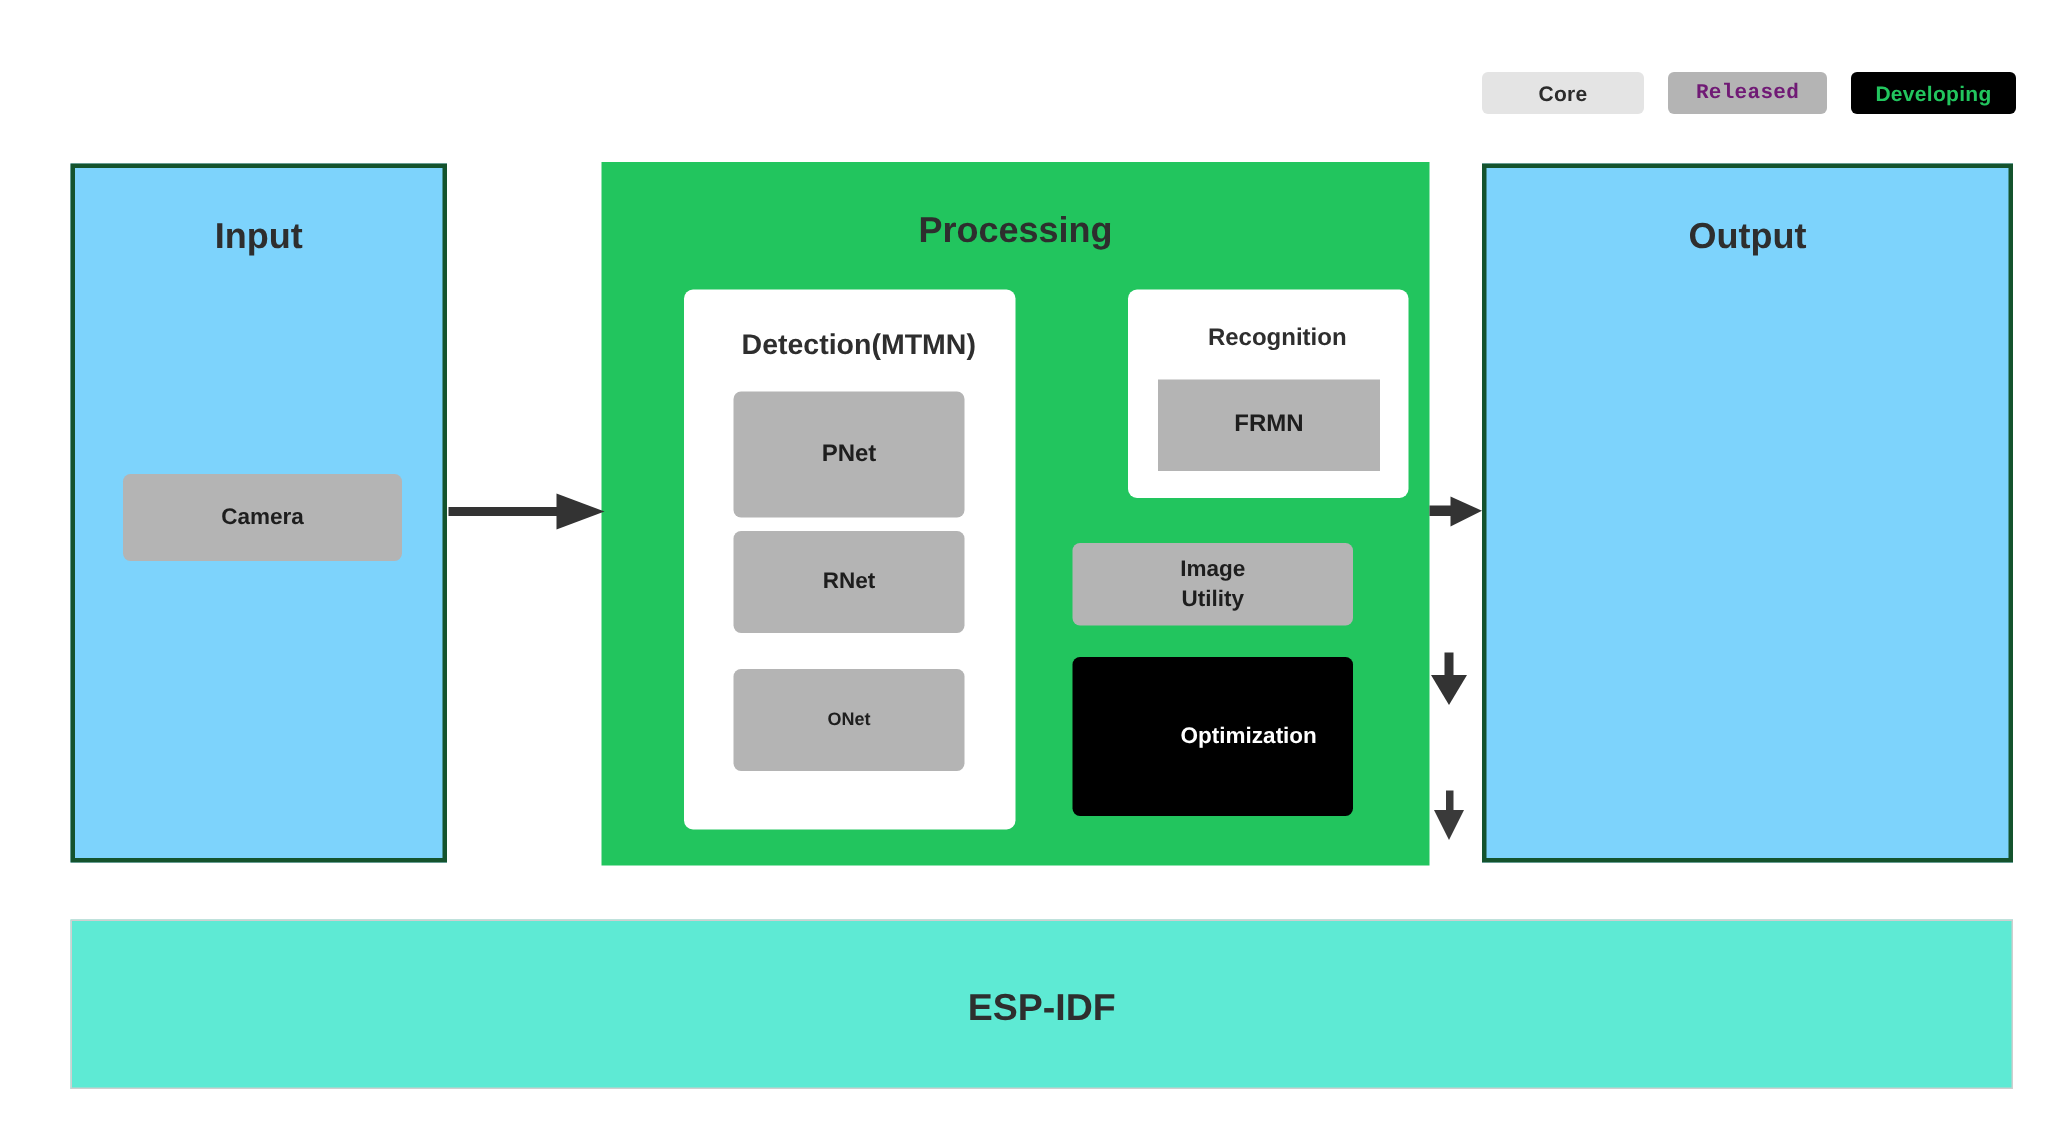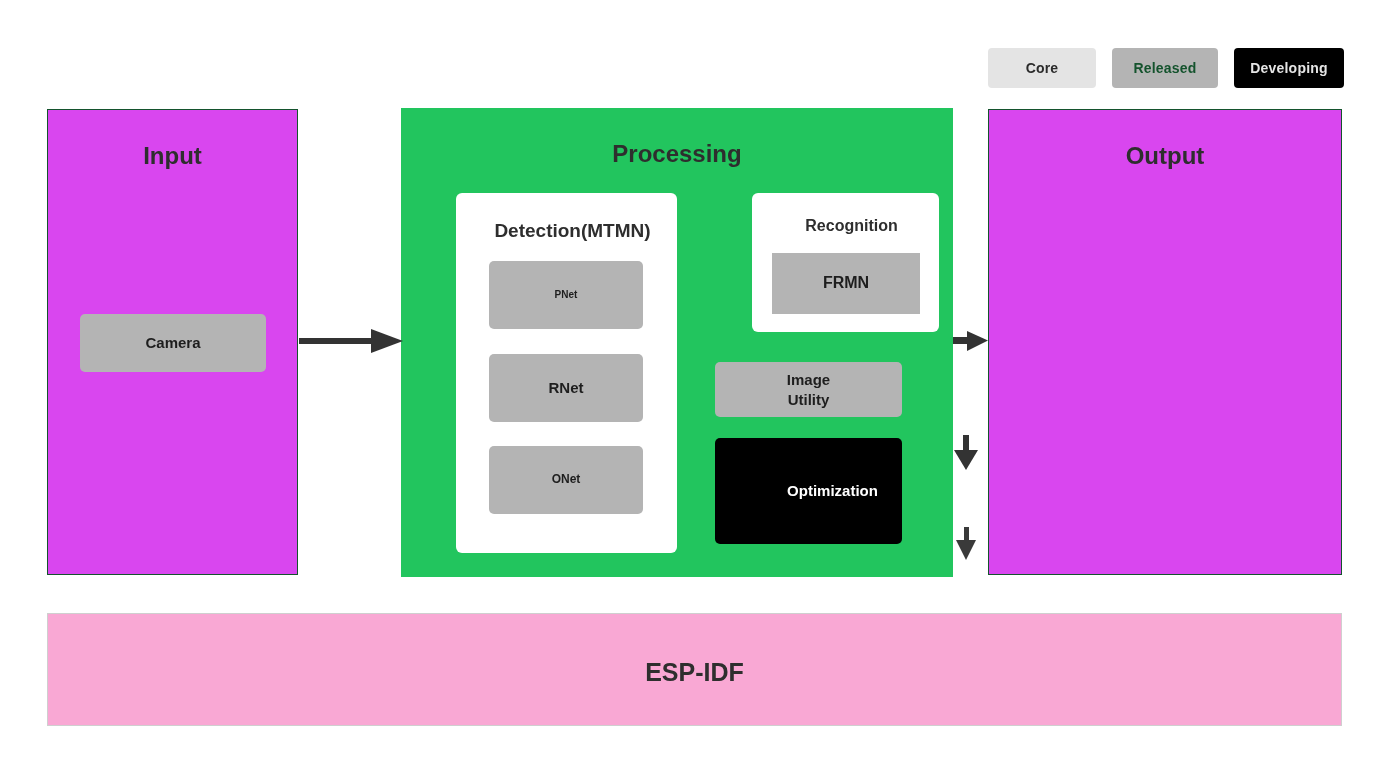--- a/index.html
+++ b/index.html
@@ -18,53 +18,53 @@
   
   #legend {
     position: absolute;
     left: 988px;
     top: 48px;
     display: flex;
     gap: 16px;
     align-items: center;
   }
   .chip {
-    height: 40px;
+    height: 28px;
     border-radius: 4px;
     display: flex;
     align-items: center;
     justify-content: center;
     font-size: 14px;
     font-weight: bold;
     letter-spacing: 0.2px;
     box-sizing: border-box;
     padding: 0 14px;
   }
   .chip-core      { width: 108px; background: #e4e4e4; color: #2b2b2b; }
-  .chip-released  { width: 106px; background: #b4b4b4; color: #14532d; }
-  .chip-developing{ width: 110px; background: #000000; color: #e5e5e5; }
+  .chip-released  { width: 106px; background: #b4b4b4; color: #701a75; font-family: Liberation Mono, monospace; }
+  .chip-developing{ width: 110px; background: #000000; color: #22c55e; }
 
   
   .panel {
     position: absolute;
     box-sizing: border-box;
   }
   .panel-bordered {
-    background: #d946ef;
-    border: 1px solid #14532d;
+    background: #7dd3fc;
+    border: 3px solid #14532d;
   }
   #panel-input   { left: 47px;  top: 109px; width: 251px; height: 466px; }
   #panel-output  { left: 988px; top: 109px; width: 354px; height: 466px; }
   #panel-processing {
     left: 401px; top: 108px; width: 552px; height: 469px;
     background: #22c55e;
   }
   #panel-espidf {
     left: 47px; top: 613px; width: 1295px; height: 113px;
-    background: #f9a8d4; border: 1px solid #cfcfcf;
+    background: #5eead4; border: 1px solid #cfcfcf;
   }
 
   .panel-title {
     position: absolute;
     left: 0; right: 0;
     text-align: center;
     color: #2e2e2e;
     font-weight: bold;
   }
   .title-lg { top: 32px; font-size: 24px; }
@@ -111,21 +111,21 @@
   .card-title {
     position: absolute;
     left: 12px; right: 0;
     text-align: center;
     color: #2e2e2e;
     font-weight: bold;
   }
   #title-detection   { top: 27px; font-size: 19px; }
   #title-recognition { top: 24px; font-size: 16px; }
 
-  #box-pnet { left: 33px; top: 68px; width: 154px; height: 68px; font-size: 10px; }
+  #box-pnet { left: 33px; top: 68px; width: 154px; height: 84px; font-size: 16px; }
   #box-rnet { left: 33px; top: 161px; width: 154px; height: 68px; font-size: 15px; }
   #box-onet { left: 33px; top: 253px; width: 154px; height: 68px; font-size: 12px; }
 
   #box-frmn { left: 20px; top: 60px; width: 148px; height: 61px; font-size: 16px; }
 
   #box-image-utility { left: 314px; top: 254px; width: 187px; height: 55px; font-size: 15px; }
   #box-optimization  { left: 314px; top: 330px; width: 187px; height: 106px; font-size: 15px; padding-left: 48px; }
 
   
   #box-command-line { left: 66px; top: 147px; width: 238px; height: 70px; font-size: 15px; font-weight: normal; }

